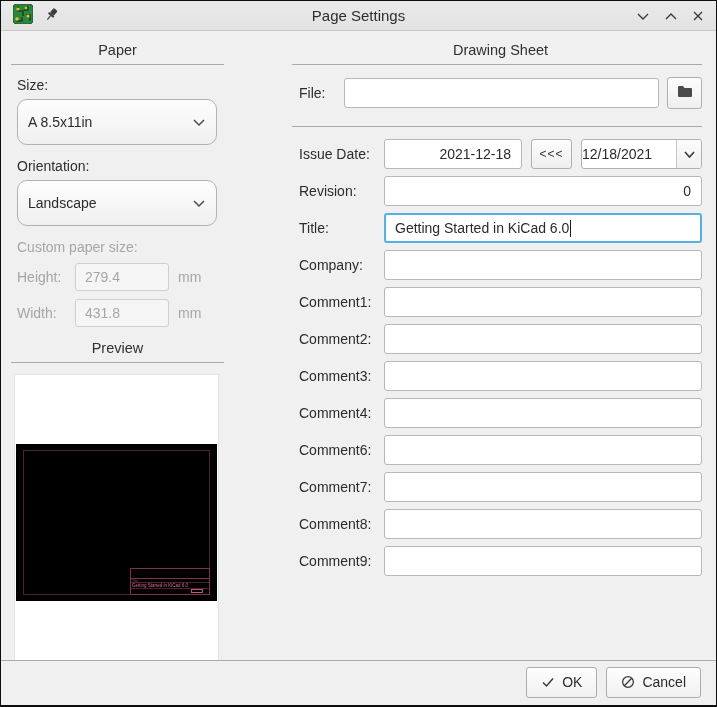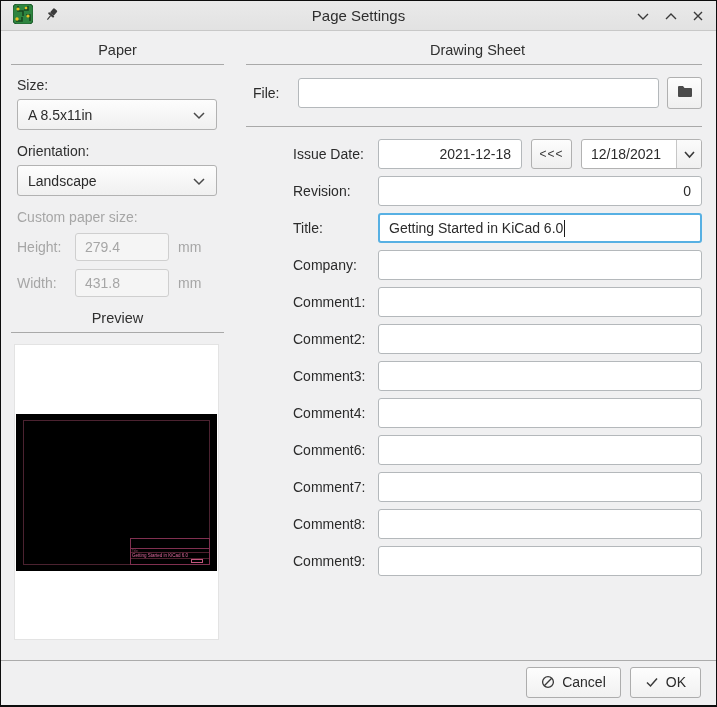--- a/index.html
+++ b/index.html
@@ -24,35 +24,35 @@
     position:relative; padding:0 12px;
   }
   .titlebar .left-icons { display:flex; align-items:center; gap:11px; }
   .tb-title {
     position:absolute; left:0; right:0; text-align:center;
     font-size:15px; color:#2e2e2e; pointer-events:none;
   }
   .win-controls { margin-left:auto; display:flex; align-items:center; gap:14px; z-index:2; }
   .win-controls svg { display:block; cursor:default; }
   
-  .content { flex:1 1 auto; display:flex; overflow:hidden; }
+  .content { flex:1 1 auto; display:flex; overflow:hidden;gap:46px; }
   .left-col { width:233px; flex:0 0 233px; padding-top:6px; }
   .right-col { flex:1 1 auto; padding:6px 14px 0 19px; display:flex; flex-direction:column; }
   .section-header {
     text-align:center; font-size:14.5px; color:#303030;
     padding:5px 0 6px;
   }
   .section-line { border:none; border-top:1px solid #a9a9a9; margin:0 10px; }
   .right-col .section-line { margin:0 0 0 -7px; }
   
   .lc-pad { padding:10px 16px 0 16px; }
   .field-label { display:block; margin:2px 0 6px; color:#2f2f2f; }
   .combo {
-    height:31px; width:200px;
-    border:1px solid #b2b2b2; border-radius:3px;
+    height:46px; width:200px;
+    border:1px solid #b2b2b2; border-radius:10px;
     background:linear-gradient(#fdfdfd,#f0f0f0);
     display:flex; align-items:center; padding:0 10px;
     margin-bottom:13px; cursor:default;
   }
   .combo .combo-text { flex:1 1 auto; }
   .disabled-group { margin-top:8px; color:#a6a6a6; }
   .disabled-group .grp-label { display:block; margin-bottom:8px; }
   .dis-row { display:flex; align-items:center; margin-bottom:8px; }
   .dis-row .dis-label { width:58px; }
   .dis-input {
@@ -96,35 +96,35 @@
   }
   .file-row .txt-input { flex:1 1 auto; }
   .icon-btn {
     width:35px; height:32px; margin-left:8px; flex:0 0 35px;
     border:1px solid #b0b0b0; border-radius:3px;
     background:linear-gradient(#fdfdfd,#efefef);
     display:flex; align-items:center; justify-content:center; cursor:default;
   }
   .tb-rows { margin-top:12px; }
   .form-row { display:flex; align-items:center; margin-bottom:7px; height:30px; }
-  .form-row .row-label { width:85px; flex:0 0 85px;margin-left:40px; }
+  .form-row .row-label { width:85px; flex:0 0 85px; }
   .form-row .txt-input { flex:1 1 auto;text-align:right; }
   .date-btn {
     flex:0 0 41px; width:41px; height:30px; margin-left:9px;
     border:1px solid #b0b0b0; border-radius:3px;
     background:linear-gradient(#fdfdfd,#efefef);
     font-size:12px; color:#3a3a3a; letter-spacing:1px;
     font-family:"Liberation Sans", sans-serif; cursor:default;
   }
   .datecombo {
     flex:0 0 121px; width:121px; height:30px; margin-left:9px;
     border:1px solid #b2b2b2; border-radius:3px; background:#ffffff;
     display:flex; align-items:stretch; overflow:hidden; cursor:default;
   }
-  .date-text { flex:1 1 auto; display:flex; align-items:center; padding-left:9px; }
+  .date-text { flex:1 1 auto; display:flex; align-items:center; padding-left:0; }
   .date-chevron {
     flex:0 0 25px; display:flex; align-items:center; justify-content:center;
     border-left:1px solid #c6c6c6; background:linear-gradient(#fbfbfb,#f0f0f0);
   }
   .title-field {
     flex:1 1 auto; height:30px;
     border:2px solid #57b0e3; border-radius:3px;
     background:#ffffff; display:flex; align-items:center; padding:0 9px;
   }
   .caret { display:inline-block; width:1px; height:17px; background:#1a1a1a; margin-left:1px; }
@@ -337,30 +337,30 @@
           <span class="row-label">Comment9:</span>
           <input class="txt-input" value="" style="">
         </div>
       </div>
     </div>
   </div>
 
   <div class="footer">
     <button class="btn">
       <span>
+        <svg width="14" height="12" viewBox="0 0 14 12">
+            <polyline points="2,6.5 5.5,10 12,2.5" fill="none" stroke="#3a3a3a" stroke-width="1.5"></polyline>
+          </svg>
+      </span>
+      <span>OK</span>
+    </button>
+    <button class="btn">
+      <span>
         <svg width="14" height="14" viewBox="0 0 14 14">
           <circle cx="7" cy="7" r="5.4" fill="none" stroke="#3a3a3a" stroke-width="1.3"></circle>
           <line x1="3.3" y1="10.7" x2="10.7" y2="3.3" stroke="#3a3a3a" stroke-width="1.3"></line>
         </svg>
       </span>
       <span>Cancel</span>
     </button>
-    <button class="btn">
-      <span>
-        <svg width="14" height="12" viewBox="0 0 14 12">
-            <polyline points="2,6.5 5.5,10 12,2.5" fill="none" stroke="#3a3a3a" stroke-width="1.5"></polyline>
-          </svg>
-      </span>
-      <span>OK</span>
-    </button>
   </div>
 
 </div>
 
 </body></html>

